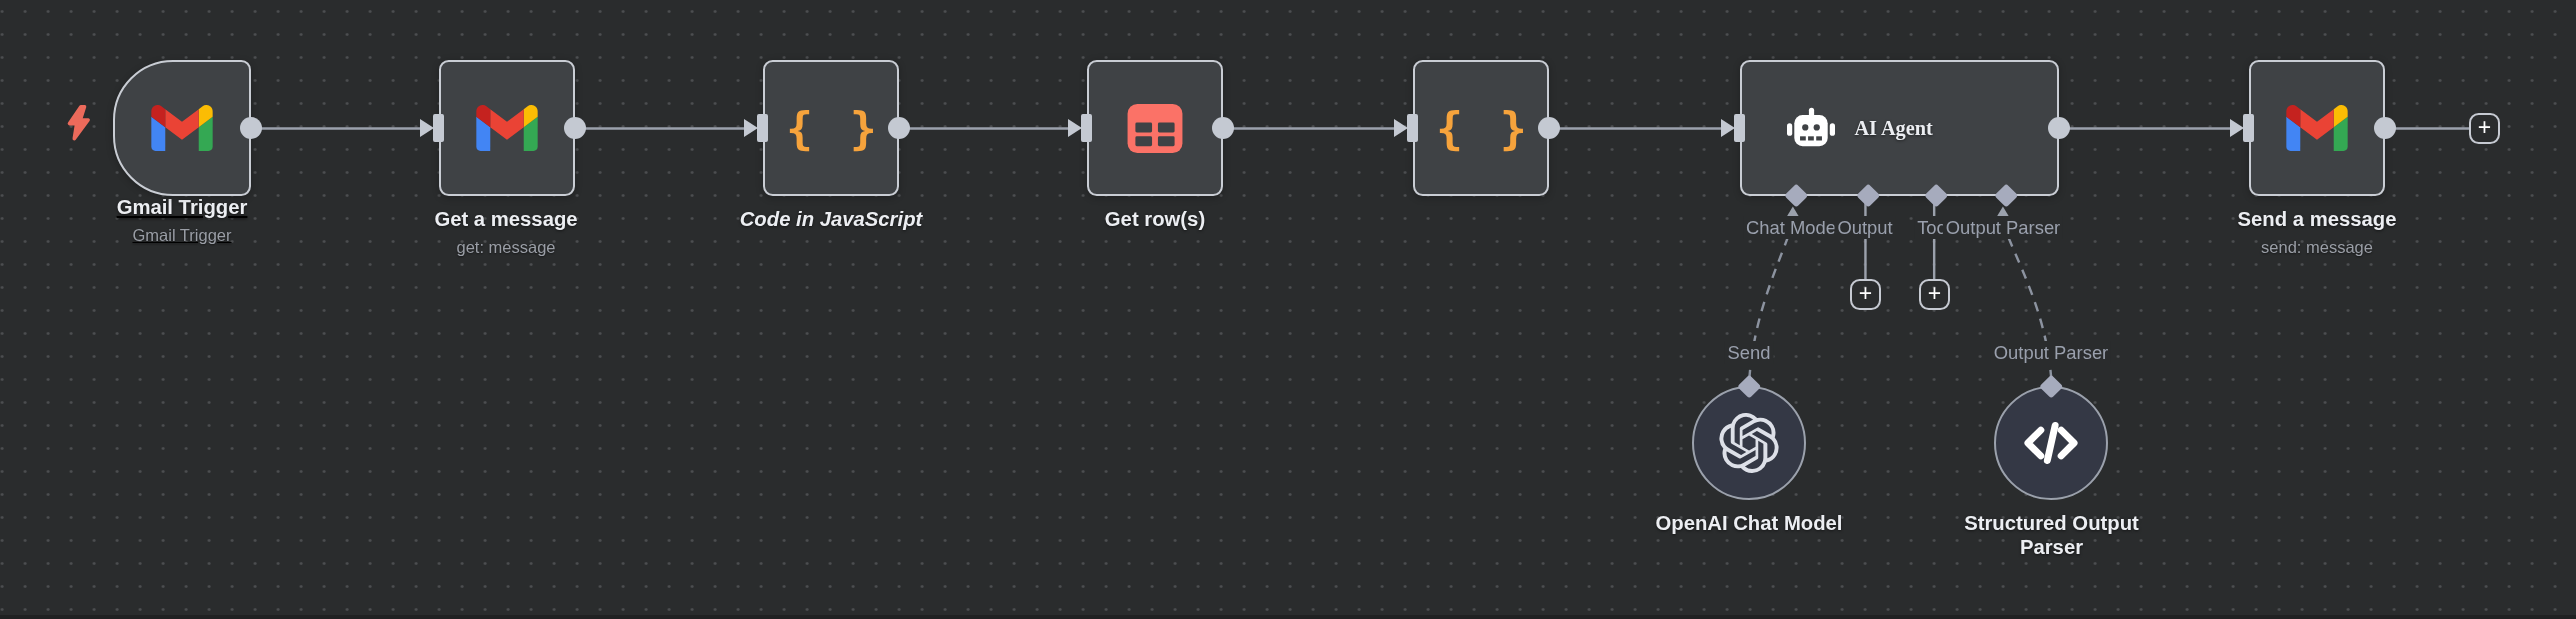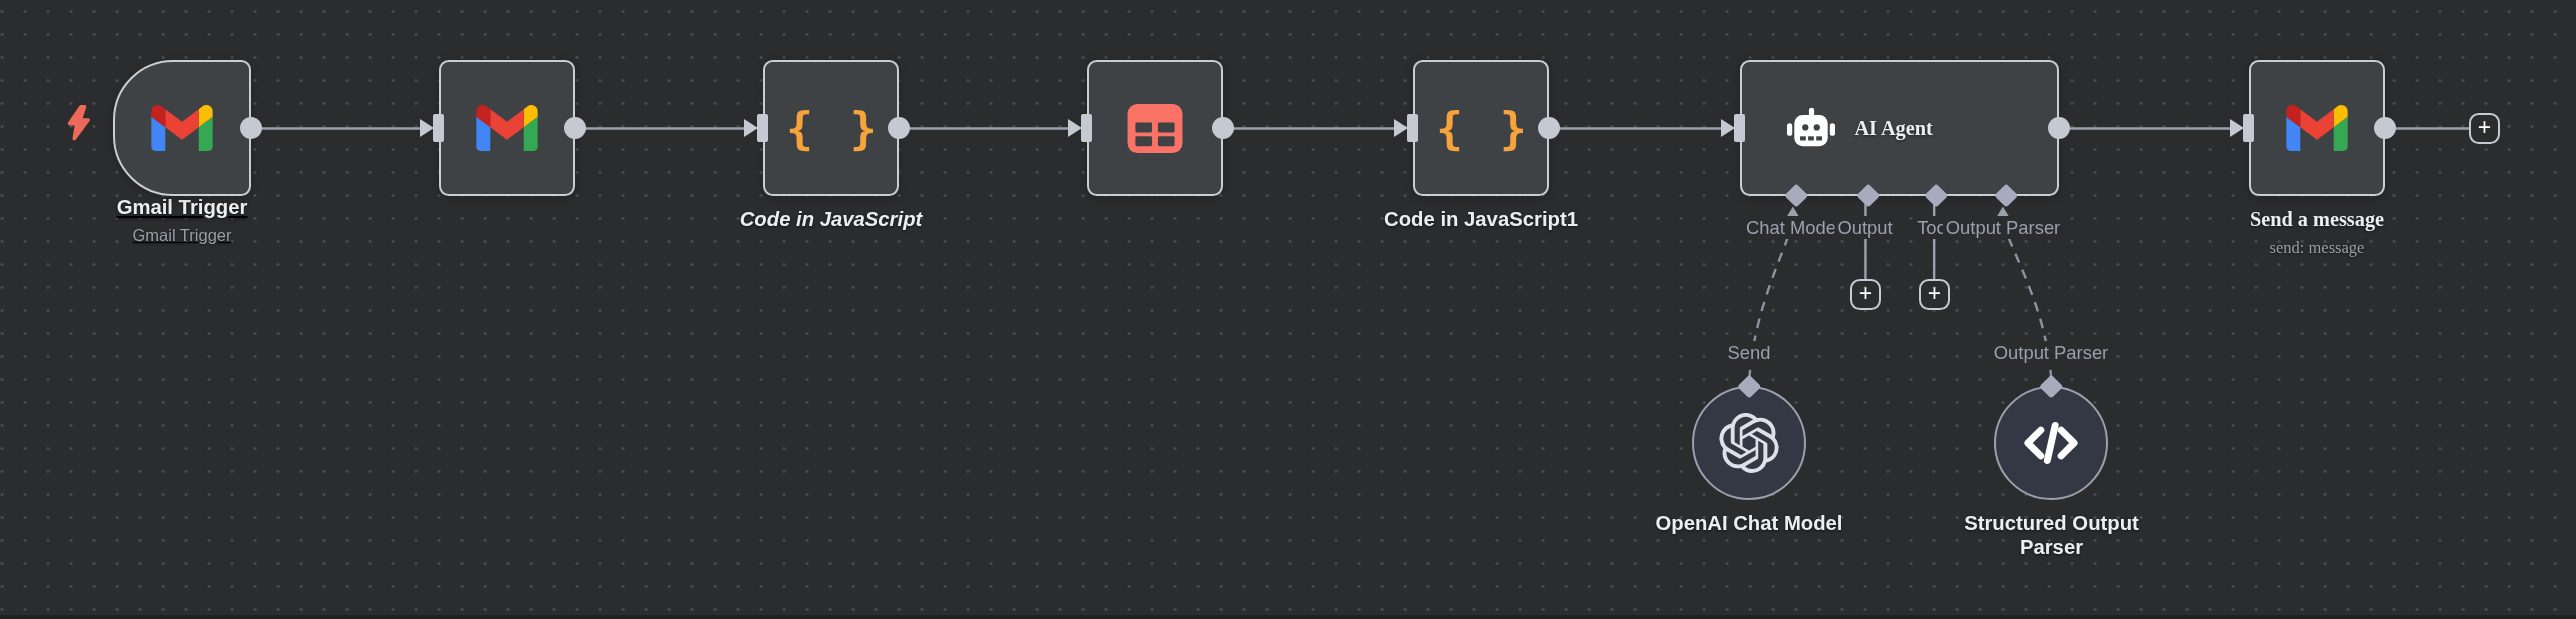--- a/index.html
+++ b/index.html
@@ -235,27 +235,31 @@
   </div>
 
   <div class="plus-btn" style="left:2469px;top:113px;">+</div>
   <div class="plus-btn" style="left:1850px;top:279px;">+</div>
   <div class="plus-btn" style="left:1919px;top:279px;">+</div>
 
   <div class="node-label" style="left:27px;top:195px;width:310px;text-decoration:underline;">
     <div class="title">Gmail Trigger</div>
     <div class="subtitle">Gmail Trigger</div>
   </div>
+  <div class="node-label" style="left:351px;top:207px;width:310px;">
+    <div class="title">Get a message</div>
+    <div class="subtitle">get: message</div>
+  </div>
   <div class="node-label" style="left:676px;top:207px;width:310px;font-style:italic;">
     <div class="title">Code in JavaScript</div>
   </div>
-  <div class="node-label" style="left:1326px;top:207px;width:310px;">
-    <div class="title">Code in JavaScript1</div>
-  </div>
-  <div class="node-label" style="left:2162px;top:207px;width:310px;font-family:Liberation Serif, serif;">
+  <div class="node-label" style="left:1000px;top:207px;width:310px;">
+    <div class="title">Get row(s)</div>
+  </div>
+  <div class="node-label" style="left:2162px;top:207px;width:310px;">
     <div class="title">Send a message</div>
     <div class="subtitle">send: message</div>
   </div>
   <div class="node-label" style="left:1940px;top:511px;width:223px;">
     <div class="title">Structured Output Parser</div>
   </div>
   <div class="node-label" style="left:1594px;top:511px;width:310px;">
     <div class="title">OpenAI Chat Model</div>
   </div>
 

